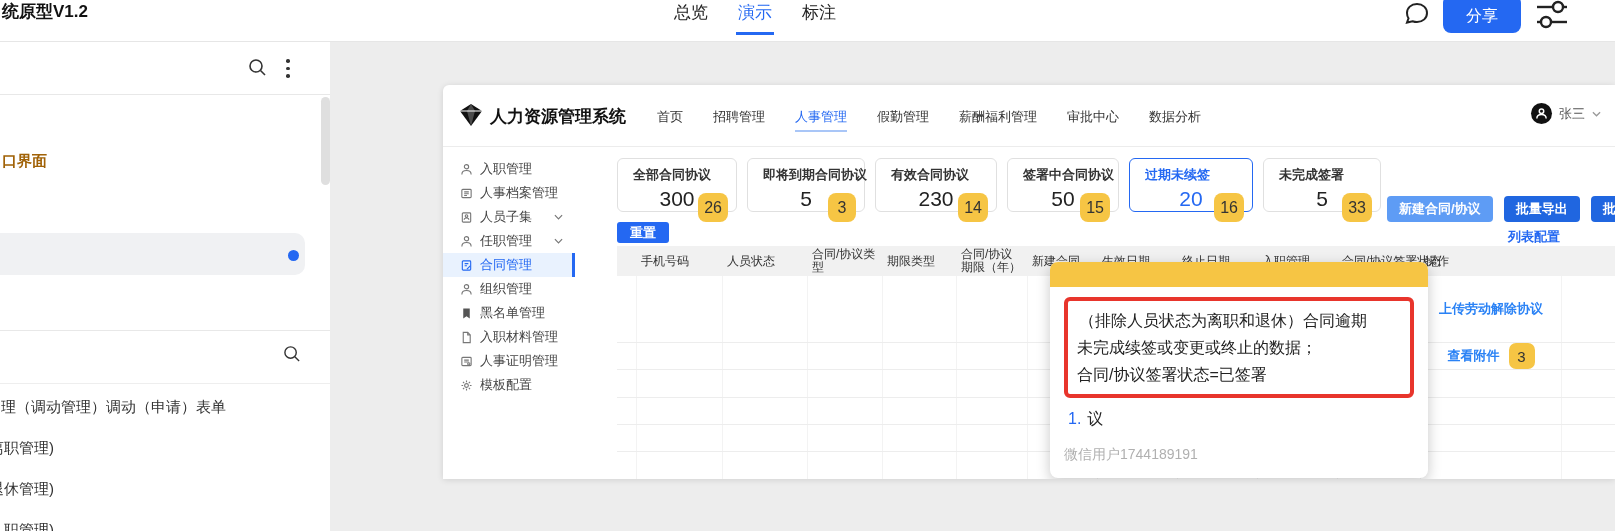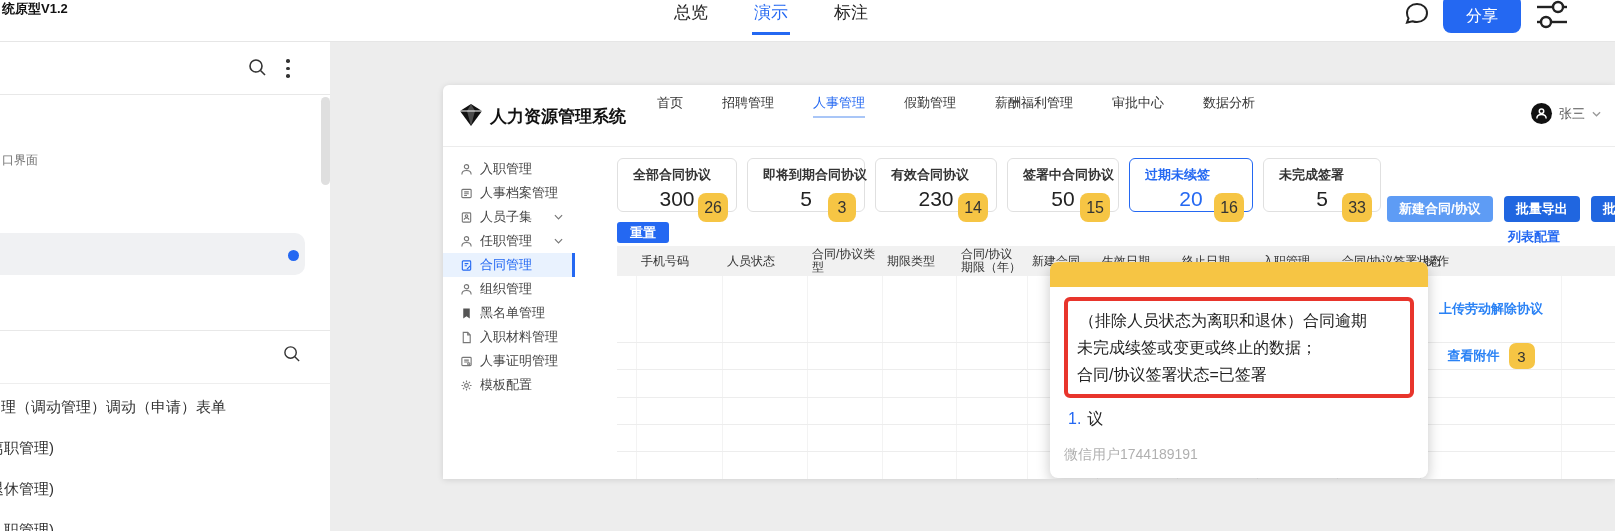--- a/index.html
+++ b/index.html
@@ -1,52 +1,52 @@
 <!DOCTYPE html>
 <html><head>
 <meta charset="utf-8">
 <style>
   * { margin:0; padding:0; box-sizing:border-box; }
   html,body { width:1615px; height:531px; overflow:hidden; }
   body { position:relative; background:#ededed; font-family:"Liberation Sans","DejaVu Sans",sans-serif; color:#222; }
 
   
   .topbar { position:absolute; left:0; top:0; width:1615px; height:42px; background:#fff; border-bottom:1px solid #e6e6e6; z-index:20; }
-  .proto-title { position:absolute; left:2px; top:0px; font-size:13px; font-weight:bold; color:#111; }
-  .top-tabs { position:absolute; left:672px; top:0; display:flex; gap:42px; }
+  .proto-title { position:absolute; left:2px; top:0px; font-size:17px; font-weight:bold; color:#111; }
+  .top-tabs { position:absolute; left:672px; top:0; display:flex; gap:26px; }
   .top-tab { font-size:17px; color:#222; padding:1px 2px 8px; cursor:pointer; }
   .top-tab.active { color:#2468f2; border-bottom:3px solid #2468f2; }
   .chat-btn { position:absolute; left:1403px; top:0px; width:28px; height:28px; }
   .share-btn { position:absolute; left:1443px; top:-5px; width:78px; height:38px; background:#2468f2; color:#fff; font-size:16px; border:none; border-radius:8px; display:flex; align-items:center; justify-content:center; padding-top:5px; }
   .collab-btn { position:absolute; left:1534px; top:-2px; width:36px; height:34px; }
 
   
   .explorer { position:absolute; left:0; top:42px; width:330px; height:489px; background:#fff; z-index:10; }
   .explorer-head { position:absolute; left:0; top:0; width:330px; height:53px; border-bottom:1px solid #e8e8e8; }
   .exp-search { position:absolute; left:248px; top:16px; }
   .kebab { position:absolute; left:286px; top:17px; width:4px; display:flex; flex-direction:column; gap:4px; }
   .kebab i { width:3.5px; height:3.5px; background:#333; border-radius:50%; }
-  .page-label { position:absolute; left:2px; top:110px; font-size:12px; color:#737373; }
+  .page-label { position:absolute; left:2px; top:110px; font-size:15px; color:#a16207;font-weight:bold; }
   .sel-pill { position:absolute; left:-20px; top:191px; width:325px; height:42px; background:#f0f1f3; border-radius:10px; }
   .blue-dot { position:absolute; left:288px; top:208px; width:11px; height:11px; border-radius:50%; background:#2468f2; }
   .exp-divider1 { position:absolute; left:0; top:288px; width:330px; height:1px; background:#e8e8e8; }
   .exp-search2 { position:absolute; left:283px; top:303px; }
   .exp-divider2 { position:absolute; left:0; top:341px; width:330px; height:1px; background:#eee; }
   .exp-list { position:absolute; left:0; top:345px; width:330px; }
   .exp-item { height:41px; display:flex; align-items:center; font-size:15px; color:#333; white-space:nowrap; overflow:hidden; }
   .exp-item .t1 { margin-left:1px; }
   .exp-item .cut { margin-left:-11px; }
   .scroll-thumb { position:absolute; left:321px; top:55px; width:9px; height:88px; background:#dfdfdf; border-radius:5px; }
 
   
   .maincard { position:absolute; left:443px; top:85px; width:1172px; height:394px; background:#fff; border-radius:6px 0 0 0; box-shadow:0 1px 6px rgba(0,0,0,.12); overflow:hidden; z-index:5; }
   .hr-header { position:relative; height:62px; border-bottom:1px solid #ececec; }
   .hr-logo { position:absolute; left:15px; top:18px; }
   .hr-title { position:absolute; left:47px; top:20px; font-size:17px; font-weight:bold; color:#111; }
-  .hr-nav { position:absolute; left:214px; top:9px; display:flex; gap:39px; }
+  .hr-nav { position:absolute; left:214px; top:23px; display:flex; gap:30px; }
   .hr-nav-item { font-size:13px; color:#333; padding-bottom:4px; cursor:pointer; white-space:nowrap; }
   .hr-nav-item.active { color:#2468f2; border-bottom:2px solid #a9c6f7; }
   .hr-user { position:absolute; right:14px; top:18px; display:flex; align-items:center; gap:7px; }
   .avatar { width:21px; height:21px; border-radius:50%; background:#111; display:flex; align-items:center; justify-content:center; }
   .hr-user-name { font-size:13px; color:#555; }
 
   .hr-body { display:flex; height:384px; }
   .hr-sidebar { width:132px; padding-top:10px; flex:none; }
   .side-item { height:24px; display:flex; align-items:center; gap:7px; padding-left:17px; font-size:13px; color:#444; cursor:pointer; position:relative; }
   .side-item svg { stroke:#777; }

